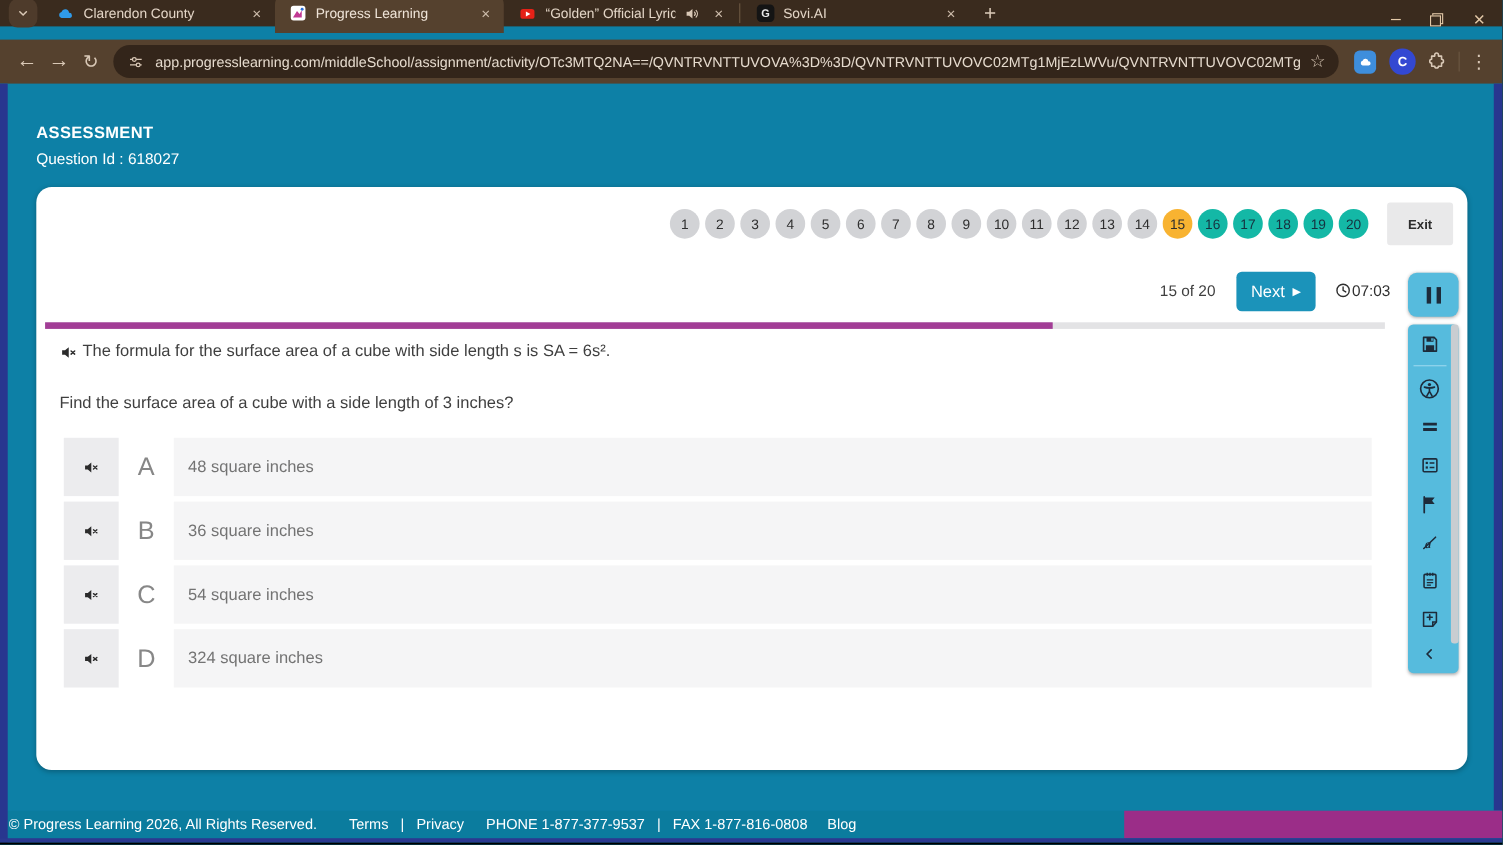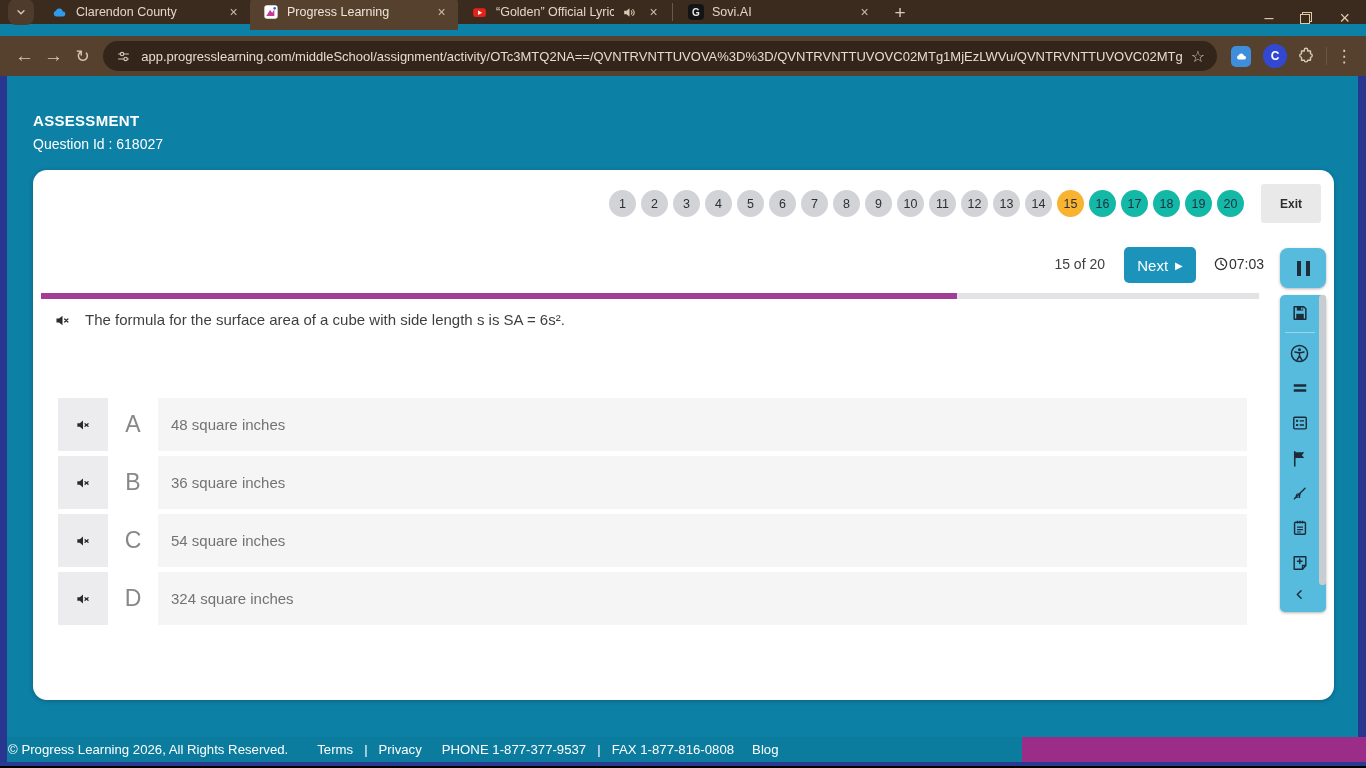--- a/index.html
+++ b/index.html
@@ -57,21 +57,21 @@
   .count { position:absolute; left:1012px; top:86px; width:60px; text-align:right; font-size:14px; color:#3f3f3f; }
   .next-btn { position:absolute; left:1091px; top:77px; width:72px; height:36px; background:#1b93ba; border:none; border-radius:5px; color:#fff; font-size:15px; cursor:pointer; display:flex; align-items:center; justify-content:center; gap:7px; font-family:inherit; }
   .next-tri { font-size:10px; }
   .timer { position:absolute; left:1180px; top:86px; display:flex; align-items:center; gap:0; font-size:14px; color:#2f2f2f; }
   .pause-btn { position:absolute; left:1247px; top:78px; width:46px; height:40px; background:#56bbdd; border:none; border-radius:8px; display:flex; align-items:center; justify-content:center; gap:5px; cursor:pointer; box-shadow:0 1px 3px rgba(0,0,0,.3); }
   .pause-bar { width:4px; height:15px; background:#1d2b3a; }
 
   .pbar { position:absolute; left:8px; top:123px; width:1218px; height:6px; background:#e3e3e5; }
   .pfill { height:6px; background:#a23d96; }
 
-  .qline1 { position:absolute; left:21px; top:141px; display:flex; align-items:flex-start; gap:14px; color:#3f3f3f; font-size:15px; }
+  .qline1 { position:absolute; left:21px; top:141px; display:flex; align-items:flex-start; gap:4px; color:#3f3f3f; font-size:15px; }
   .qline1 svg { margin-top:1px; }
   .qline2 { position:absolute; left:21px; top:188px; color:#3f3f3f; font-size:15px; }
 
   .opt { position:absolute; left:25px; width:1189px; height:53px; display:flex; cursor:pointer; }
   .opt-a { top:228px; } .opt-b { top:286px; } .opt-c { top:344px; } .opt-d { top:402px; }
   .opt-audio { width:50px; background:#ececee; display:flex; align-items:center; justify-content:center; color:#2b2b2b; }
   .opt-letter { width:50px; background:#fff; display:flex; align-items:center; justify-content:center; font-size:23px; color:#878787; }
   .opt-text { flex:1; background:#f5f5f6; display:flex; align-items:center; padding-left:13px; font-size:15px; color:#737373; }
 
   .toolrail { position:absolute; left:1247px; top:125px; width:46px; height:317px; background:#56bbdd; border-radius:5px; box-shadow:0 1px 3px rgba(0,0,0,.3); }
@@ -306,20 +306,21 @@
     <div class="pbar">
       <div class="pfill" style="width: 75.2%;"></div>
     </div>
 
     <div class="qline1">
       <svg width="17" height="17" style="color:#2b2b2b; flex:0 0 auto;">
           <use href="#i-mute"></use>
         </svg>
       <span>The formula for the surface area of a cube with side length s is SA = 6s².</span>
     </div>
+    <div class="qline2">Find the surface area of a cube with a side length of 3 inches?</div>
 
     <div class="opt opt-a">
       <div class="opt-audio">
           <svg width="16" height="16">
             <use href="#i-mute"></use>
           </svg>
         </div>
       <div class="opt-letter">A</div>
       <div class="opt-text">48 square inches</div>
     </div>

